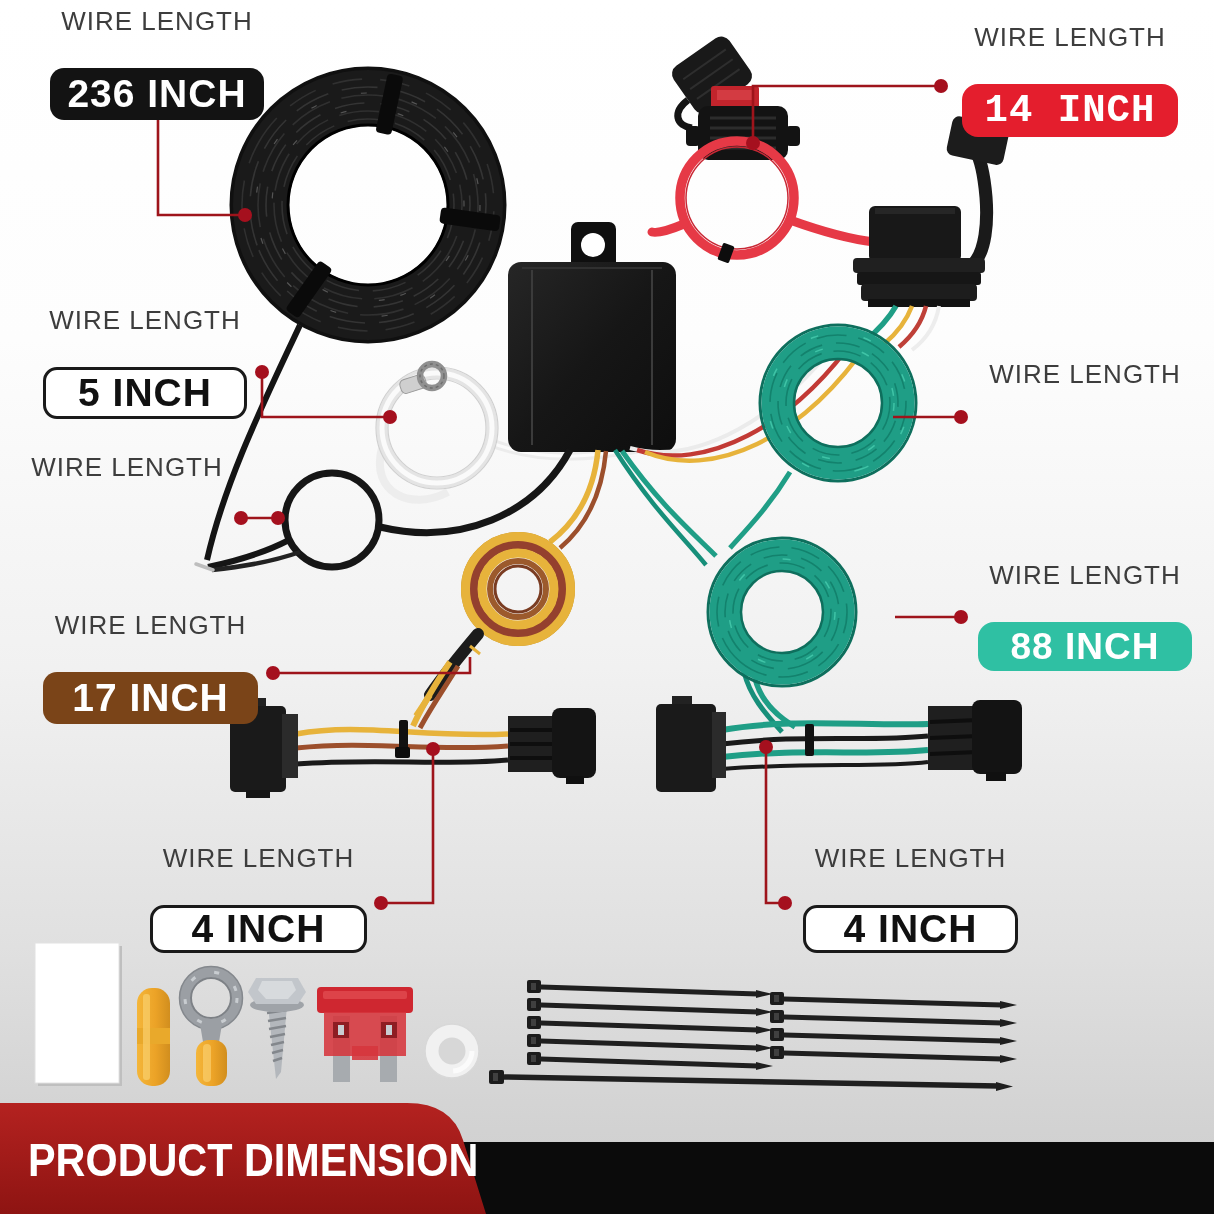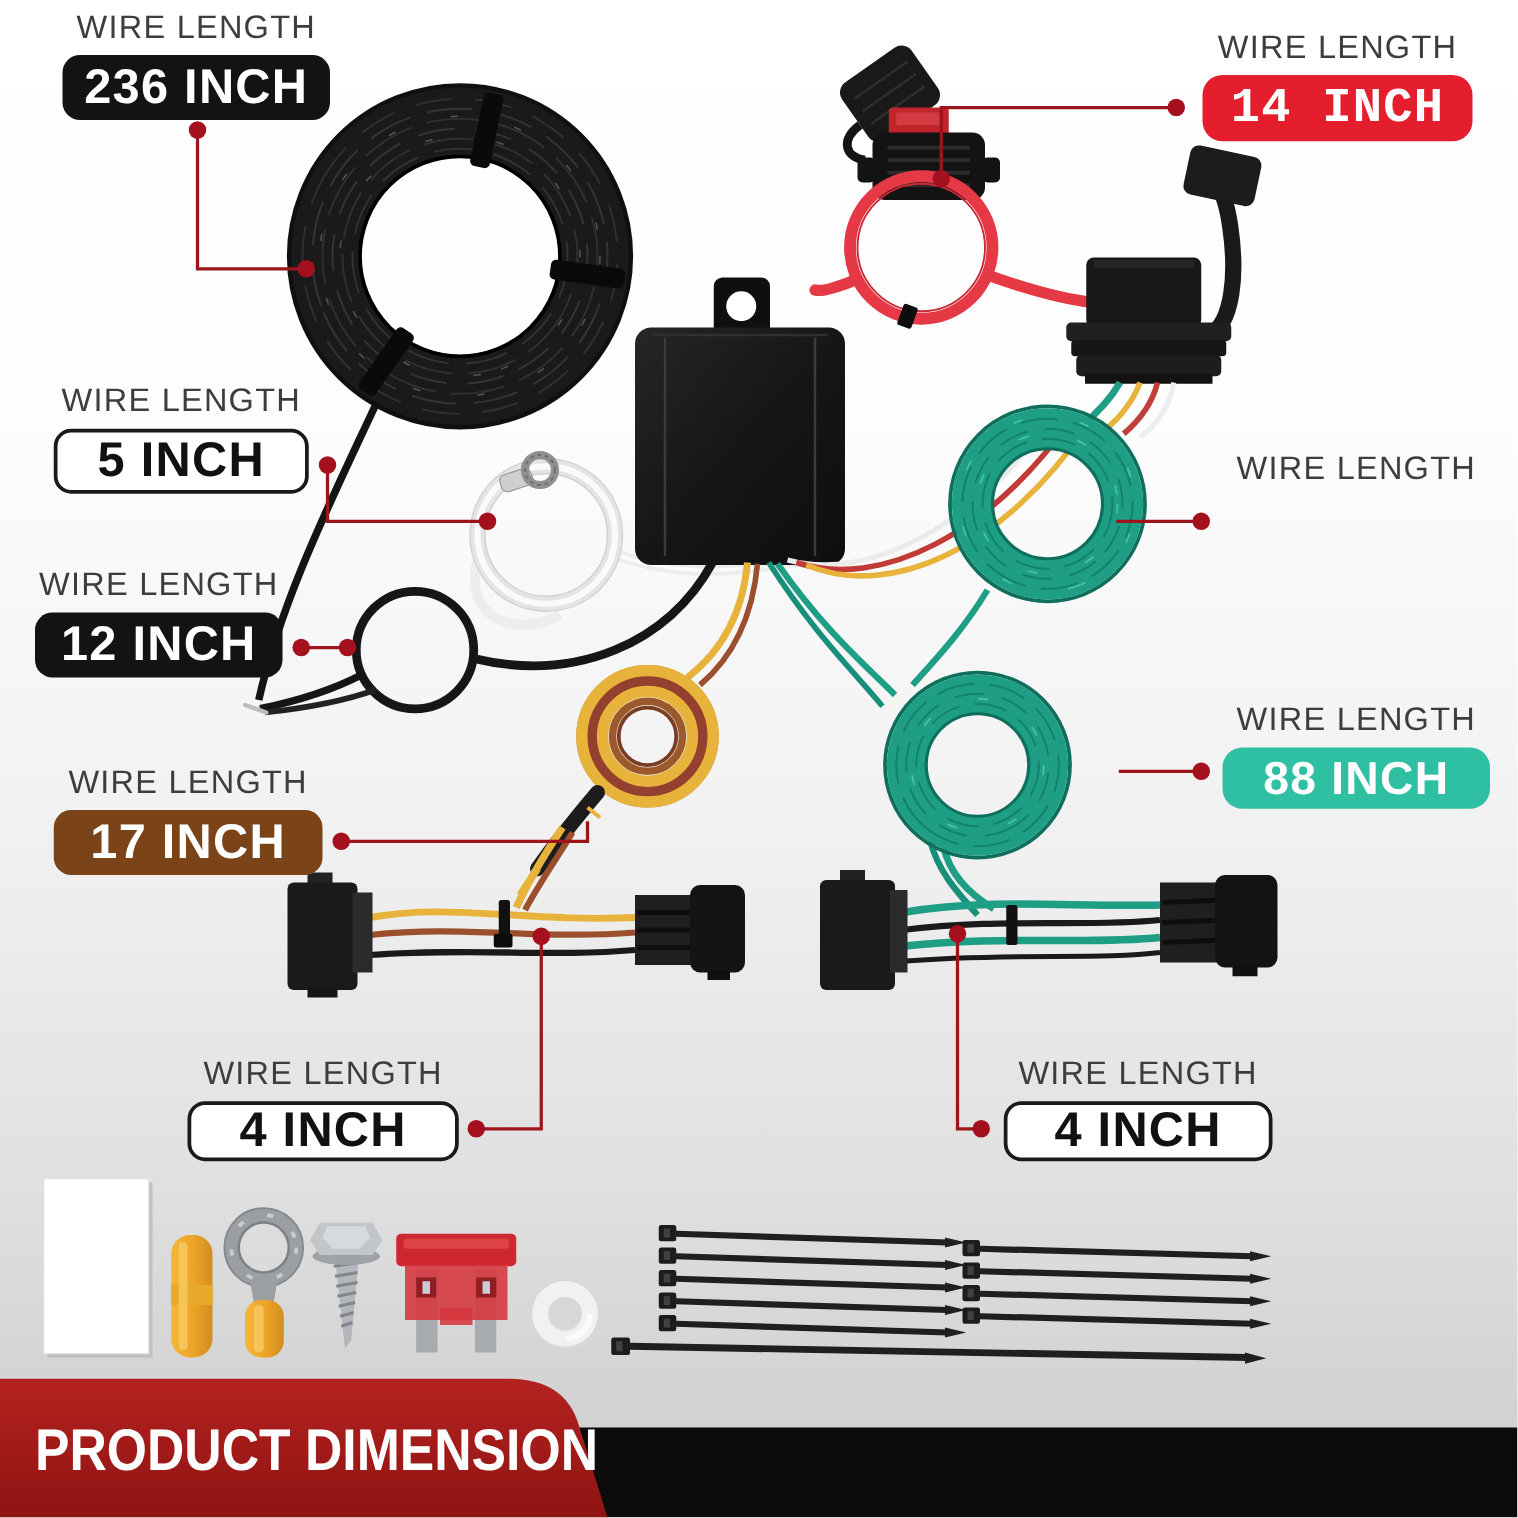--- a/index.html
+++ b/index.html
@@ -4,21 +4,21 @@
 <title>Product Dimension</title>
 <style>
   html,body{margin:0;padding:0;background:#fff;}
   .stage{position:relative;width:1214px;height:1214px;overflow:hidden;
          font-family:"Liberation Sans",sans-serif;
          background:linear-gradient(180deg,#ffffff 0%,#fdfdfd 28%,#f1f1f1 55%,#e0e0e0 78%,#d2d2d2 93%,#cecece 100%);padding-left:18px;}
   svg.art{position:absolute;left:0;top:0;}
   .anno{position:absolute;display:flex;flex-direction:column;align-items:center;gap:7px;z-index:5;}
   .anno-label{white-space:nowrap;font-size:26px;font-weight:500;letter-spacing:1px;color:var(--c-label-text,#3d3d3d);}
   .badge{width:100%;display:flex;align-items:center;justify-content:center;
-         font-weight:bold;font-size:39px;letter-spacing:1px;border-radius:14px;box-sizing:border-box;}
+         font-weight:bold;font-size:39px;letter-spacing:1px;border-radius:14px;box-sizing:border-box;margin-top:24px;}
   .badge-black{background:var(--c-badge-black,#131313);color:var(--c-badge-text-light,#fff);}
   .badge-red{background:var(--c-badge-red,#e41e2d);color:var(--c-badge-text-light,#fff);border-radius:16px;}
   .badge-brown{background:var(--c-badge-brown,#7a4418);color:var(--c-badge-text-light,#fff);}
   .badge-teal{background:var(--c-badge-teal,#2fc0a3);color:var(--c-badge-text-light,#fff);border-radius:16px;text-align:center;}
   .badge-white{background:var(--c-badge-white,#fff);color:var(--c-badge-text-dark,#111);border:3px solid var(--c-badge-outline,#1a1a1a);}
   .a236{left:50px;top:6px;width:214px;}  .a236 .badge{height:52px;}
   .a14{left:962px;top:22px;width:216px;} .a14 .badge{height:53px;font-family:Liberation Mono, monospace;}
   .a15{left:43px;top:305px;width:204px;} .a15 .badge{height:52px;}
   .a12{left:28px;top:452px;width:198px;} .a12 .badge{height:52px;}
   .a17{left:43px;top:610px;width:215px;} .a17 .badge{height:52px;}
@@ -365,21 +365,20 @@
 <div class="anno a14">
   <div class="anno-label">WIRE LENGTH</div>
   <div class="badge badge-red">14 INCH</div>
 </div>
 <div class="anno a15">
   <div class="anno-label">WIRE LENGTH</div>
   <div class="badge badge-white">5 INCH</div>
 </div>
 <div class="anno a12">
   <div class="anno-label">WIRE LENGTH</div>
-  <div class="badge badge-black">12 INCH</div>
 </div>
 <div class="anno a17">
   <div class="anno-label">WIRE LENGTH</div>
   <div class="badge badge-brown">17 INCH</div>
 </div>
 <div class="anno a63">
   <div class="anno-label">WIRE LENGTH</div>
 </div>
 <div class="anno a88">
   <div class="anno-label">WIRE LENGTH</div>

